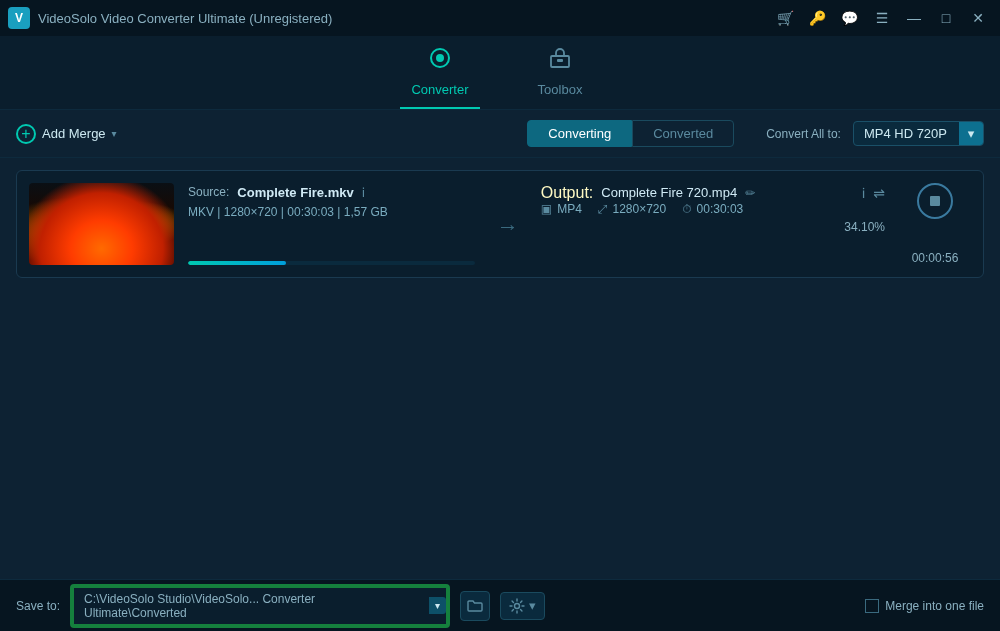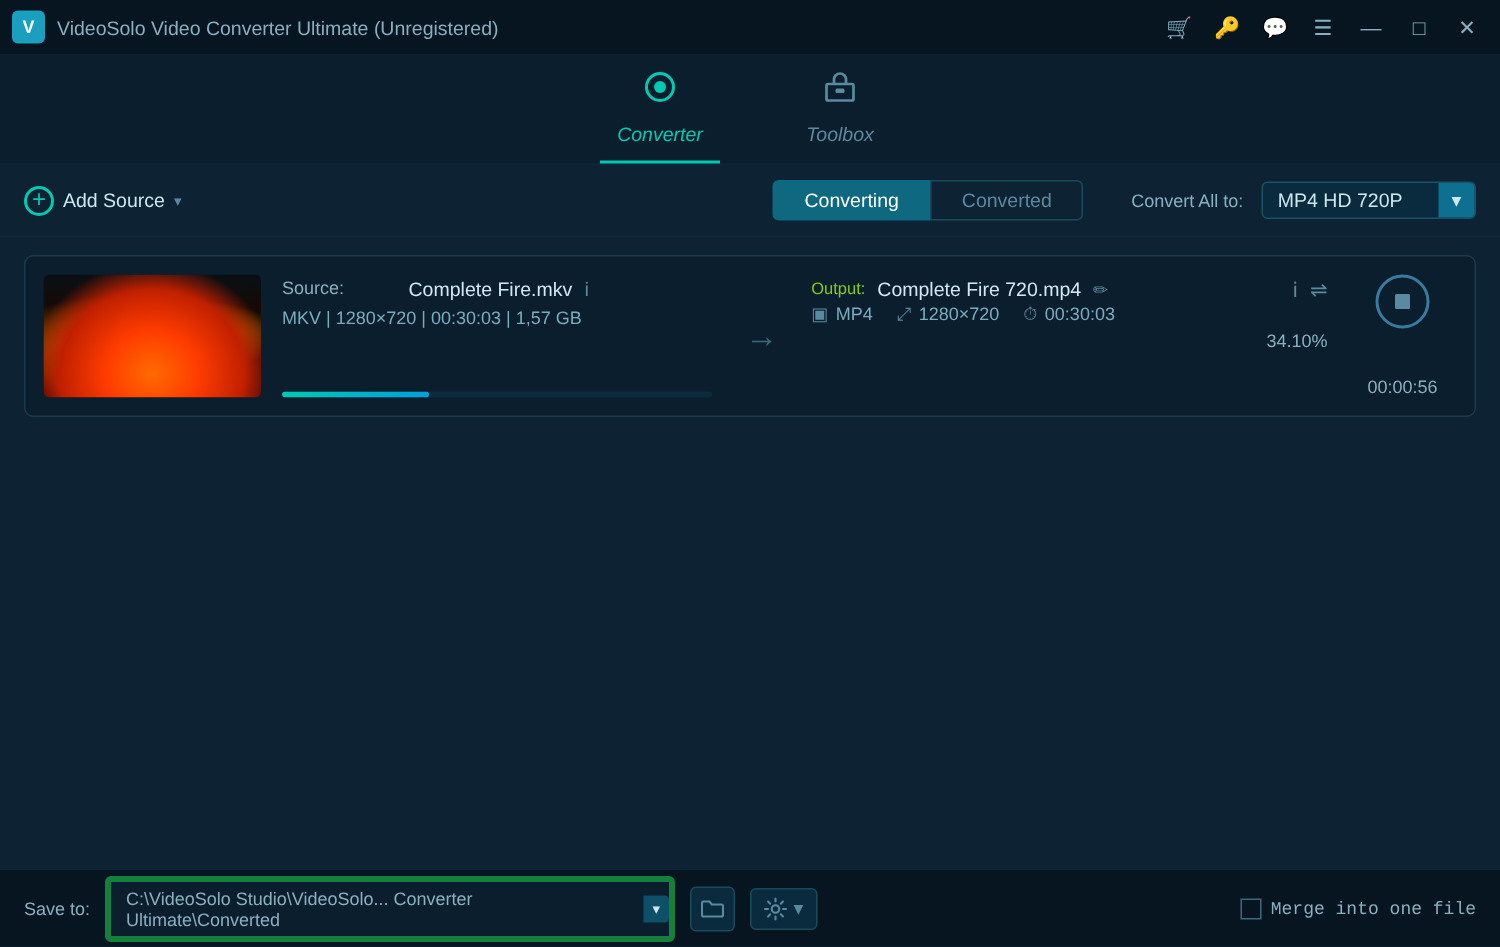--- a/index.html
+++ b/index.html
@@ -61,21 +61,20 @@
 
     
     .nav-tabs {
       background: #0a1e2d;
       display: flex;
       justify-content: center;
       gap: 40px;
       padding: 10px 16px 0;
       flex-shrink: 0;
       border-bottom: 1px solid #0d2a3d;
-      font-style: italic;
     }
     .nav-tab {
       display: flex;
       flex-direction: column;
       align-items: center;
       gap: 6px;
       padding-bottom: 10px;
       cursor: pointer;
       border-bottom: 2px solid transparent;
       min-width: 80px;
@@ -161,21 +160,21 @@
     .format-select {
       display: flex;
       align-items: center;
       background: #0a2a3d;
       border: 1px solid #1a5068;
       border-radius: 4px;
       padding: 4px 10px;
       font-size: 13px;
       color: #cce8f0;
       cursor: pointer;
-      gap: 16px;
+      gap: 4px;
     }
     .format-select-arrow {
       background: #0d7090;
       width: 24px;
       height: 100%;
       display: flex;
       align-items: center;
       justify-content: center;
       margin: -4px -10px -4px 8px;
       padding: 4px 6px;
@@ -232,22 +231,21 @@
       align-items: center;
       gap: 8px;
     }
     .file-source-label {
       font-size: 12px;
       color: #8ab0c0;
     }
     .file-source-name {
       font-size: 13px;
       color: #d0eaf5;
-      font-weight: 400;
-      margin-left: 35px;
+      font-weight: 700;
     }
     .info-icon {
       color: #5a8a9f;
       font-size: 13px;
       cursor: pointer;
     }
     .file-meta {
       font-size: 12px;
       color: #7aacbf;
       margin-top: 4px;
@@ -280,22 +278,22 @@
       display: flex;
       flex-direction: column;
       justify-content: space-between;
     }
     .output-row {
       display: flex;
       align-items: center;
       gap: 8px;
     }
     .output-label {
-      font-size: 11px;
-      color: #84cc16;
+      font-size: 16px;
+      color: #fef9c3;
     }
     .output-name {
       font-size: 13px;
       color: #d0eaf5;
       font-weight: 500;
     }
     .edit-icon {
       color: #5a8a9f;
       font-size: 12px;
       cursor: pointer;
@@ -422,21 +420,20 @@
       font-size: 13px;
       gap: 4px;
     }
     .merge-checkbox-area {
       display: flex;
       align-items: flex-end;
       gap: 6px;
       margin-left: auto;
       font-size: 12px;
       color: #8ab0c0;
-      font-family: Liberation Mono, monospace;
     }
     .merge-checkbox {
       width: 14px;
       height: 14px;
       border: 1px solid #3a6a7f;
       background: transparent;
       display: flex;
       align-items: center;
       justify-content: center;
     }
@@ -491,21 +488,21 @@
         <rect x="9" y="13" width="6" height="3" rx="1" fill="#5a8a9f"></rect>
       </svg>
     </span>
     <span class="tab-label">Toolbox</span>
   </div>
 </div>
 
 <div class="toolbar">
   <button class="add-files-btn">
     <span class="add-icon">+</span>
-    <span>Add Source</span>
+    <span>Add Merge</span>
     <span class="dropdown-arrow">▾</span>
   </button>
 
   <div class="sub-tabs">
     <div class="sub-tab active">Converting</div>
     <div class="sub-tab">Converted</div>
   </div>
 
   <span class="convert-all-label">Convert All to:</span>
   <div class="format-select">

